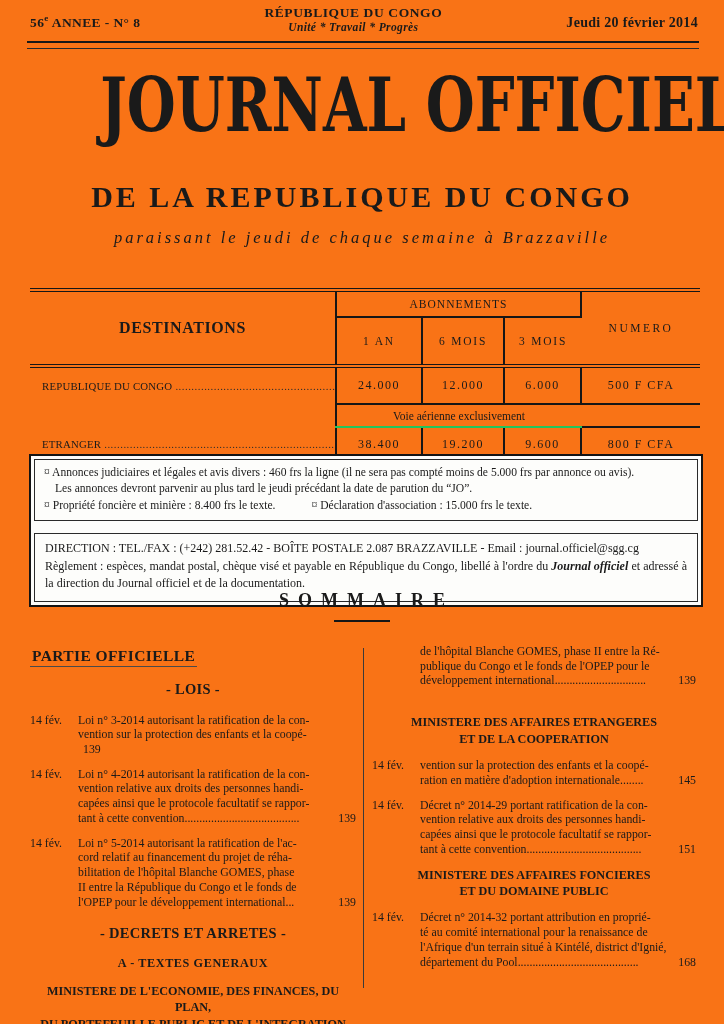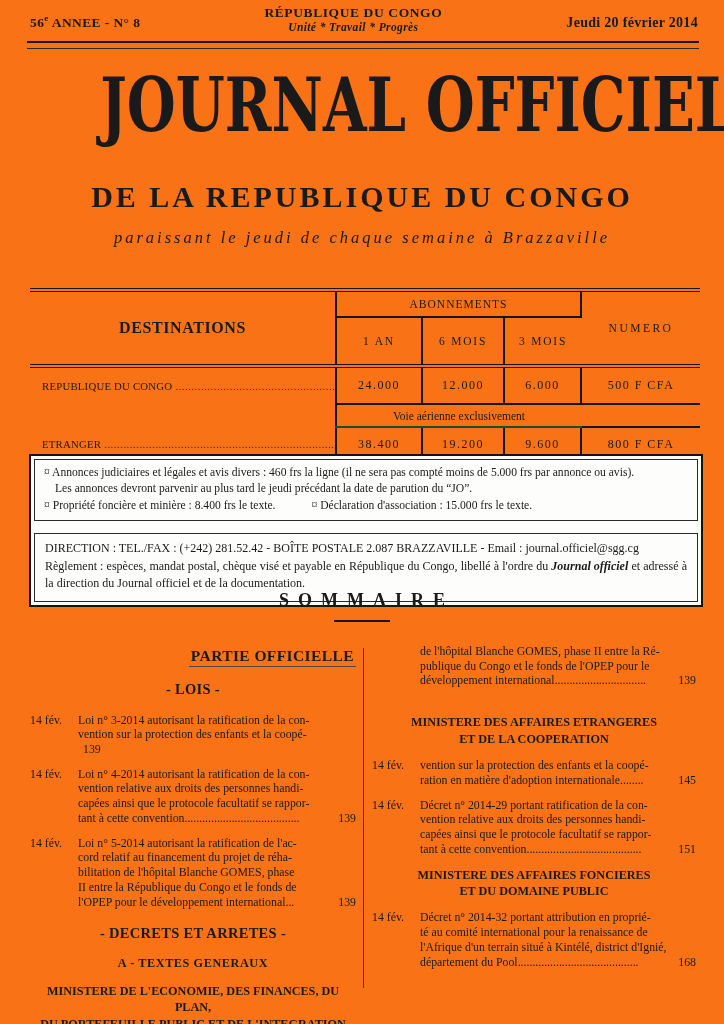--- a/index.html
+++ b/index.html
@@ -31,42 +31,42 @@
   table.subs td{padding:0;vertical-align:middle;}
   .c-dest{width:306px;}.c-1an{width:86px;}.c-6m{width:82px;}.c-3m{width:77px;}.c-num{width:119px;}
   .h-dest{font-weight:bold;font-size:16px;letter-spacing:.6px;text-align:center;border-bottom:4px double #161616;}
   .h-abonn{font-size:11.5px;letter-spacing:1px;text-align:center;border-left:2px solid #161616;border-right:2px solid #161616;border-bottom:2px solid #161616;}
   .h-num{font-size:11.5px;letter-spacing:2.5px;text-align:center;border-bottom:4px double #161616;}
   .h-per{font-size:11.5px;letter-spacing:1.8px;text-align:center;border-left:2px solid #161616;border-bottom:4px double #161616;}
   .d-cell{font-size:12px;letter-spacing:1.5px;text-align:center;border-left:2px solid #161616;}
   .d-num{font-size:12px;letter-spacing:1.5px;text-align:center;border-left:2px solid #161616;}
   .dest-flex{display:flex;align-items:baseline;padding-left:12px;font-size:10.8px;letter-spacing:.2px;}
   .dest-flex .dots{flex:1;overflow:hidden;white-space:nowrap;letter-spacing:.5px;color:#2b2b2b;padding:0 4px 0 3px;}
-  tr.r-air .a-note{font-size:11.5px;text-align:center;border-left:2px solid #161616;border-top:2px solid #161616;border-bottom:2px solid #14532d;}
+  tr.r-air .a-note{font-size:11.5px;text-align:center;border-left:2px solid #161616;border-top:2px solid #161616;border-bottom:2px solid #22c55e;}
   tr.r-air .a-num{border-top:2px solid #161616;border-bottom:2px solid #161616;}
   
   .outer-box{position:absolute;top:454px;left:29px;width:664px;border:2.5px solid #141414;padding:3px;background:#fdfdfb;}
   .inner-box{border:1.2px solid #2a2a2a;padding:5px 9px 6px 9px;font-size:11.6px;line-height:1.42;}
   .inner-box + .inner-box{margin-top:12px;}
   .notice-l2{padding-left:11px;}
   .notice-l3{display:flex;}
   .notice-l3 .n3b{margin-left:36px;}
   .dir-box{font-size:12px;line-height:1.45;padding:6px 10px 8px 10px;}
   .dir-regl{text-align:justify;}
   .dir-regl b{font-style:italic;}
   
   .sommaire-title{position:absolute;top:590px;left:0;width:100%;text-align:center;
     font-weight:bold;font-size:18px;letter-spacing:9px;text-indent:9px;}
   .sommaire-underline{position:absolute;top:620px;left:50%;margin-left:-28px;width:56px;height:2px;background:#161616;}
   .toc{position:absolute;top:644px;left:30px;right:28px;bottom:8px;display:flex;}
   .toc-col{width:326px;}
   .toc-col.right{width:324px;margin-left:16px;}
   .col-divider{position:absolute;top:4px;left:333px;width:1px;height:340px;background:#3a3a3a;}
   .toc{font-size:11.8px;line-height:1.25;}
-  .h-part{text-align:right;margin:2px 0 13px 0;}
+  .h-part{text-align:left;margin:2px 0 13px 0;}
   .h-part span{display:inline-block;font-weight:bold;font-size:15.5px;letter-spacing:.4px;border-bottom:1.5px solid #4a4a4a;padding:0 2px 1px 2px;}
   .h-big{text-align:center;font-weight:bold;font-size:14.5px;letter-spacing:.3px;margin:0 0 14px 0;}
   .h-mid{text-align:center;font-weight:bold;font-size:12.2px;letter-spacing:.6px;margin:0 0 11px 0;}
   .h-min{text-align:center;font-weight:bold;font-size:12.2px;line-height:1.35;margin:0 0 11px 0;}
   .toc-entry{display:flex;margin-bottom:10px;}
   .entry-date{flex:none;width:48px;}
   .entry-body{flex:1;min-width:0;}
   .entry-line.with-page{display:flex;justify-content:space-between;}
   .entry-line .line-text{white-space:nowrap;}
   .entry-page{flex:none;padding-left:5px;}

